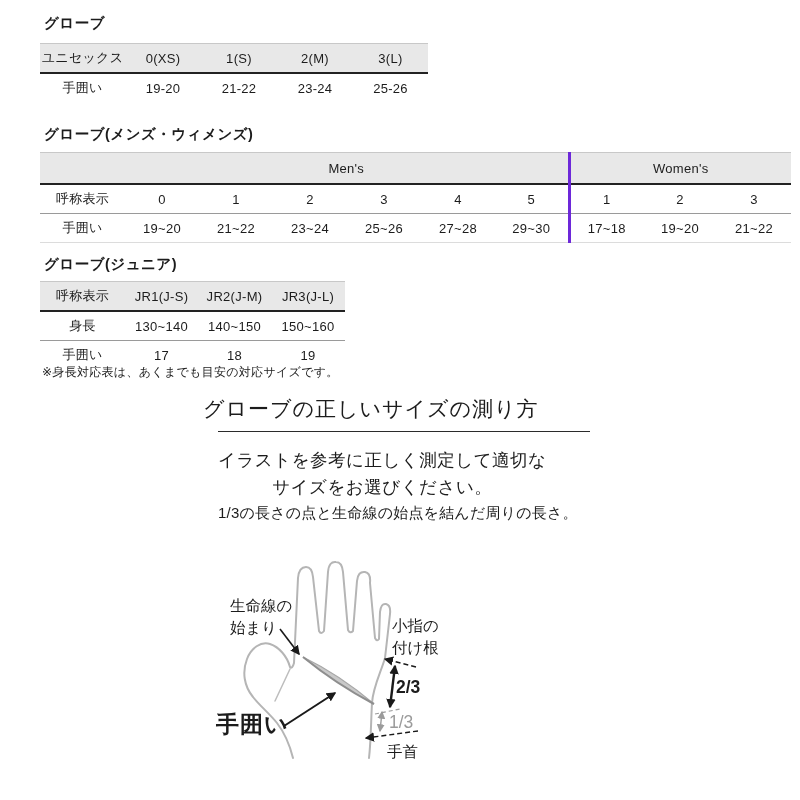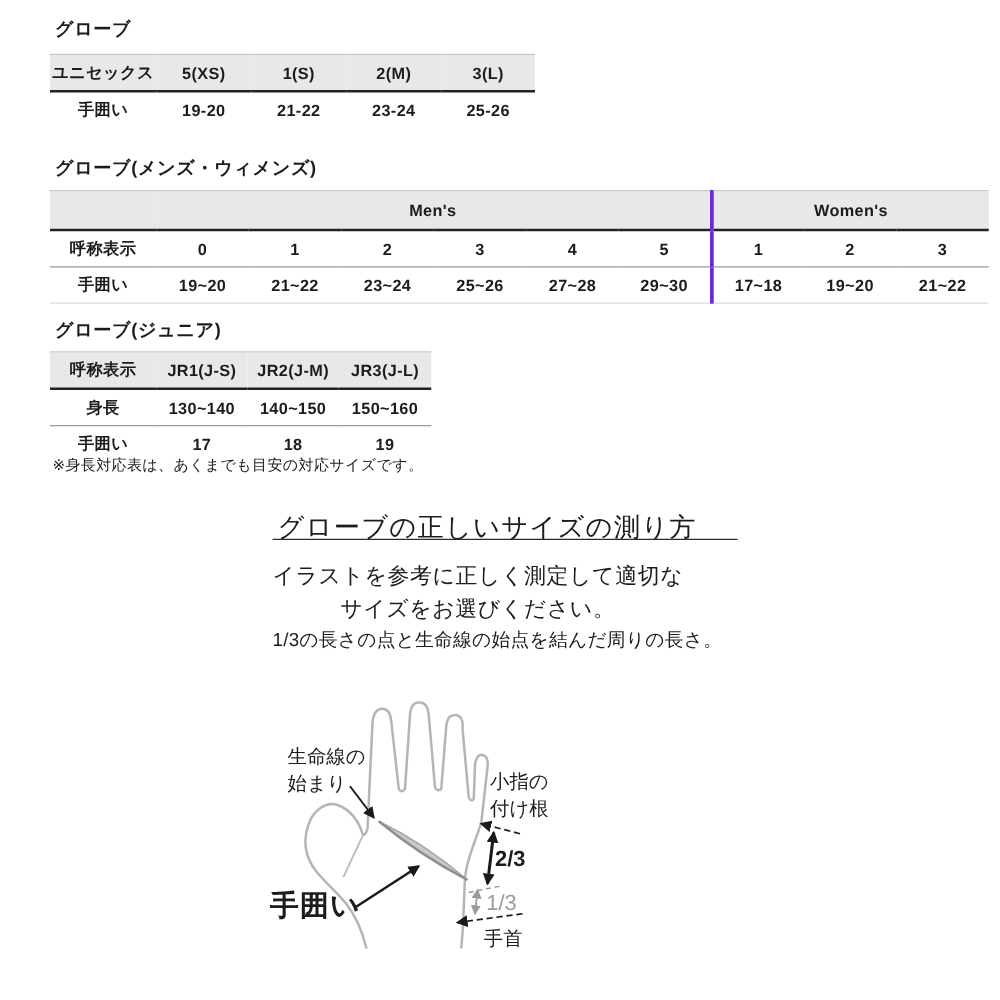--- a/index.html
+++ b/index.html
@@ -5,21 +5,21 @@
   html,body{margin:0;padding:0;background:#ffffff;}
   body{
     width:800px;height:800px;position:relative;overflow:hidden;
     font-family:"Liberation Sans","DejaVu Sans",sans-serif;
     color:#1c1c1c;
     -webkit-font-smoothing:antialiased;
   }
   .abs{position:absolute;}
   .tbl-title{font-size:14.5px;font-weight:600;letter-spacing:.5px;}
   table.tbl{border-collapse:collapse;table-layout:fixed;font-size:13px;color:#1c1c1c;}
-  table.tbl th,table.tbl td{font-weight:700;text-align:center;padding:0;letter-spacing:.3px;}
+  table.tbl th,table.tbl td{font-weight:400;text-align:center;padding:0;letter-spacing:.3px;}
   tr.ghead th{
     background:#e8e8e8;
     border-top:1px solid #c8c8c8;
     border-bottom:2px solid #222222;
     height:28px;
   }
   tr.grow td{height:28px;}
   tr.sep td{border-bottom:1px solid #9a9a9a;}
   tr.faint td{border-bottom:1px solid #dcdcdc;}
   .wdiv{border-left:3px solid #6d28d9;}
@@ -47,21 +47,21 @@
   <colgroup>
       <col style="width:85px">
       <col style="width:76px">
       <col style="width:76px">
       <col style="width:76px">
       <col style="width:75px">
     </colgroup>
   <tbody>
       <tr class="ghead">
     <th>ユニセックス</th>
-    <th>5(XS)</th>
+    <th>0(XS)</th>
     <th>1(S)</th>
     <th>2(M)</th>
     <th>3(L)</th>
   </tr>
   <tr class="grow">
     <td>手囲い</td>
     <td>19-20</td>
     <td>21-22</td>
     <td>23-24</td>
     <td>25-26</td>
@@ -143,21 +143,21 @@
     <td>手囲い</td>
     <td>17</td>
     <td>18</td>
     <td>19</td>
   </tr>
 </tbody>
   </table>
 
 <div id="note" class="abs" style="left:42px;top:364px;">※身長対応表は、あくまでも目安の対応サイズです。</div>
 
-<div id="guide-title" class="abs" style="left:222px;top:395px;margin-top:13px;">グローブの正しいサイズの測り方</div>
+<div id="guide-title" class="abs" style="left:203px;top:395px;">グローブの正しいサイズの測り方</div>
 <div id="guide-rule" class="abs" style="left:218px;top:431px;"></div>
 
 <div class="abs" style="left:218px;top:447px;text-align:center;">
   <div class="intro-line">イラストを参考に正しく測定して適切な</div>
   <div class="intro-line">サイズをお選びください。</div>
 </div>
 
 <div class="abs" style="left:218px;top:502px;">
   <div class="detail-line">1/3の長さの点と生命線の始点を結んだ周りの長さ。</div>
 </div>

